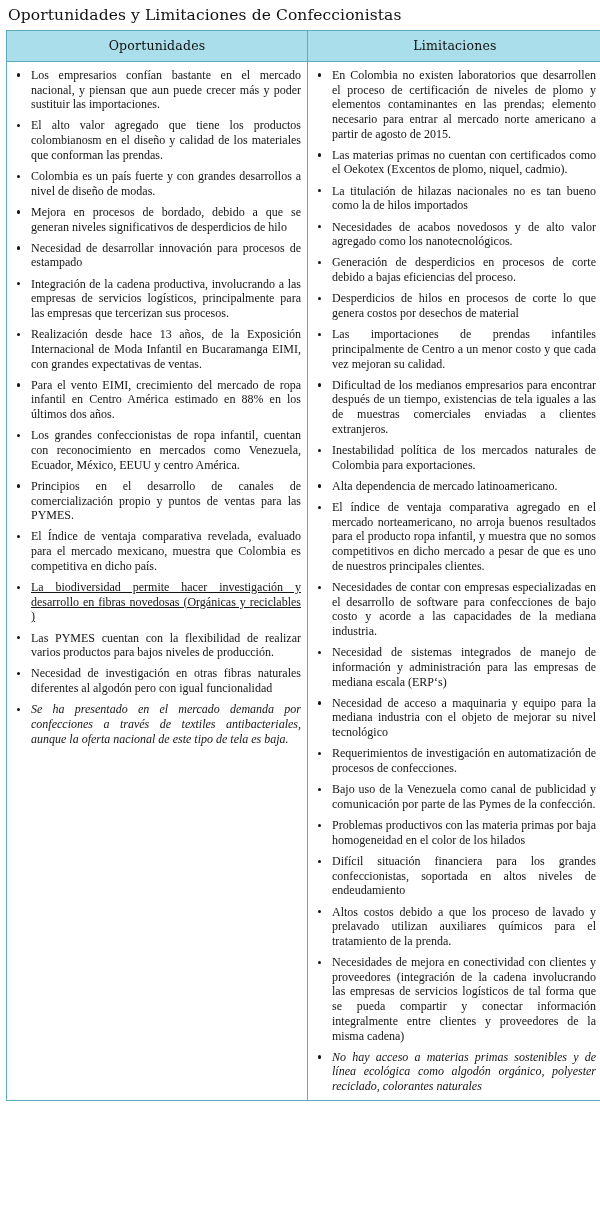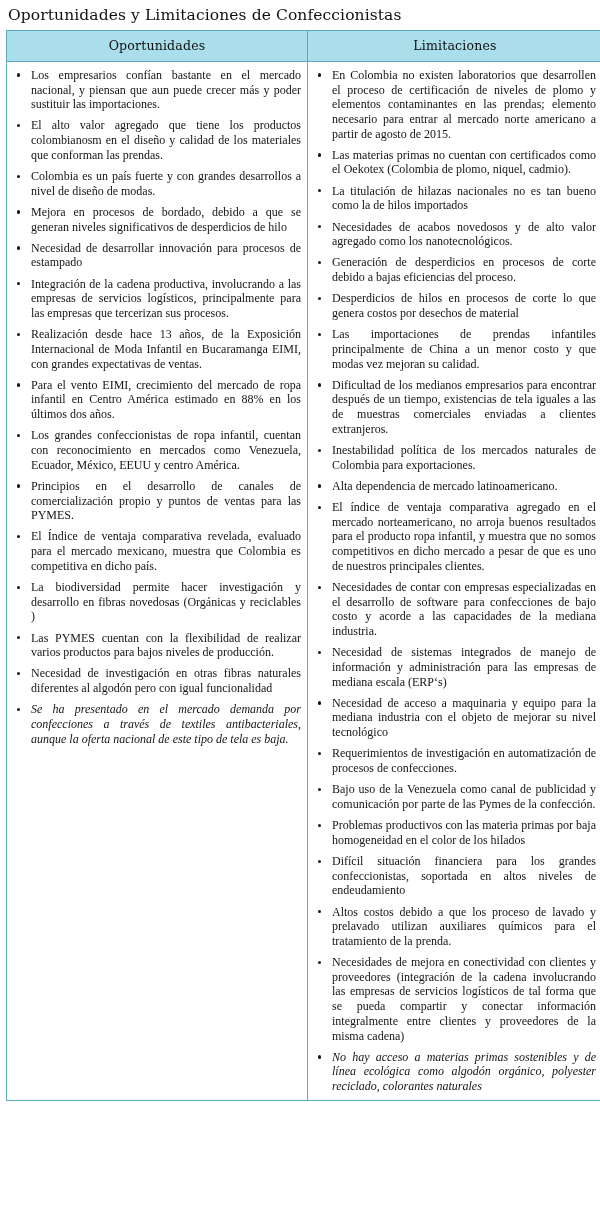--- a/index.html
+++ b/index.html
@@ -95,21 +95,21 @@
     border-radius: 50%;
     display: block;
   }
 
   ul.bullets > li .bullet-text {
     display: block;
   }
 
   
   li.spaced-top { margin-top: 18px; }
-  li.spaced-top-sm { margin-top: 13px; }
+  li.spaced-top-sm { margin-top: 13px; text-decoration: underline; }
 </style>
 </head>
 <body>
 
 <div id="page">
 
   <div id="doc-title">Oportunidades y Limitaciones de Confeccionistas</div>
 
   <table class="swot">
     <colgroup>
@@ -191,41 +191,41 @@
         </td>
 
         <td class="swot-cell">
           <ul class="bullets">
             <li>
                 <span class="bullet-dot"></span>
                 <span class="bullet-text">En Colombia no existen laboratorios que desarrollen el proceso de certificación de niveles de plomo y elementos contaminantes en las prendas; elemento necesario para entrar al mercado norte americano a partir de agosto de 2015.</span>
               </li>
             <li>
                 <span class="bullet-dot"></span>
-                <span class="bullet-text">Las materias primas no cuentan con certificados como el Oekotex (Colombia de plomo, niquel, cadmio).</span>
+                <span class="bullet-text">Las materias primas no cuentan con certificados como el Oekotex (Excentos de plomo, niquel, cadmio).</span>
               </li>
             <li>
                 <span class="bullet-dot"></span>
                 <span class="bullet-text">La titulación de hilazas nacionales no es tan bueno como la de hilos importados</span>
               </li>
             <li>
                 <span class="bullet-dot"></span>
                 <span class="bullet-text">Necesidades de acabos novedosos y de alto valor agregado como los nanotecnológicos.</span>
               </li>
             <li>
                 <span class="bullet-dot"></span>
                 <span class="bullet-text">Generación de desperdicios en procesos de corte debido a bajas eficiencias del proceso.</span>
               </li>
             <li>
                 <span class="bullet-dot"></span>
                 <span class="bullet-text">Desperdicios de hilos en procesos de corte lo que genera costos por desechos de material</span>
               </li>
             <li>
                 <span class="bullet-dot"></span>
-                <span class="bullet-text">Las importaciones de prendas infantiles principalmente de China a un menor costo y que modas vez mejoran su calidad.</span>
+                <span class="bullet-text">Las importaciones de prendas infantiles principalmente de Centro a un menor costo y que cada vez mejoran su calidad.</span>
               </li>
             <li>
                 <span class="bullet-dot"></span>
                 <span class="bullet-text">Dificultad de los medianos empresarios para encontrar después de un tiempo, existencias de tela iguales a las de muestras comerciales enviadas a clientes extranjeros.</span>
               </li>
             <li>
                 <span class="bullet-dot"></span>
                 <span class="bullet-text">Inestabilidad política de los mercados naturales de Colombia para exportaciones.</span>
               </li>
             <li>

